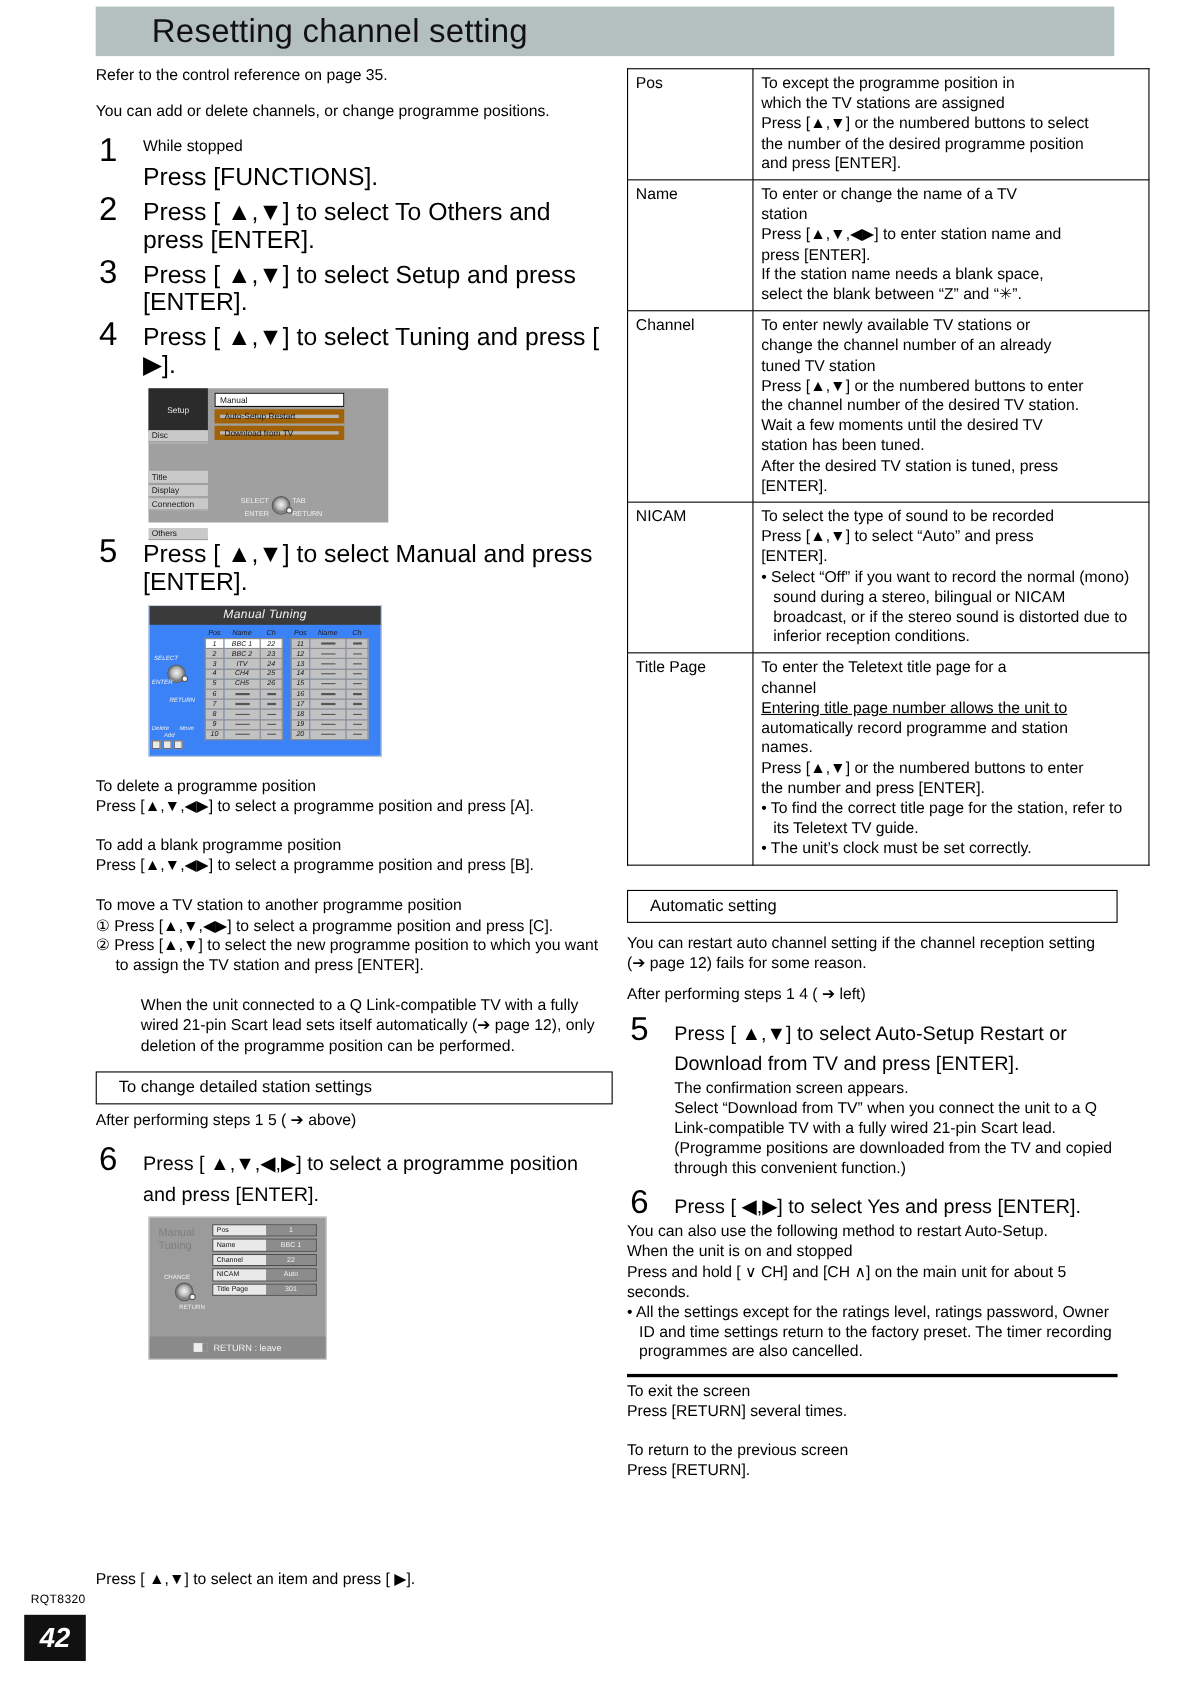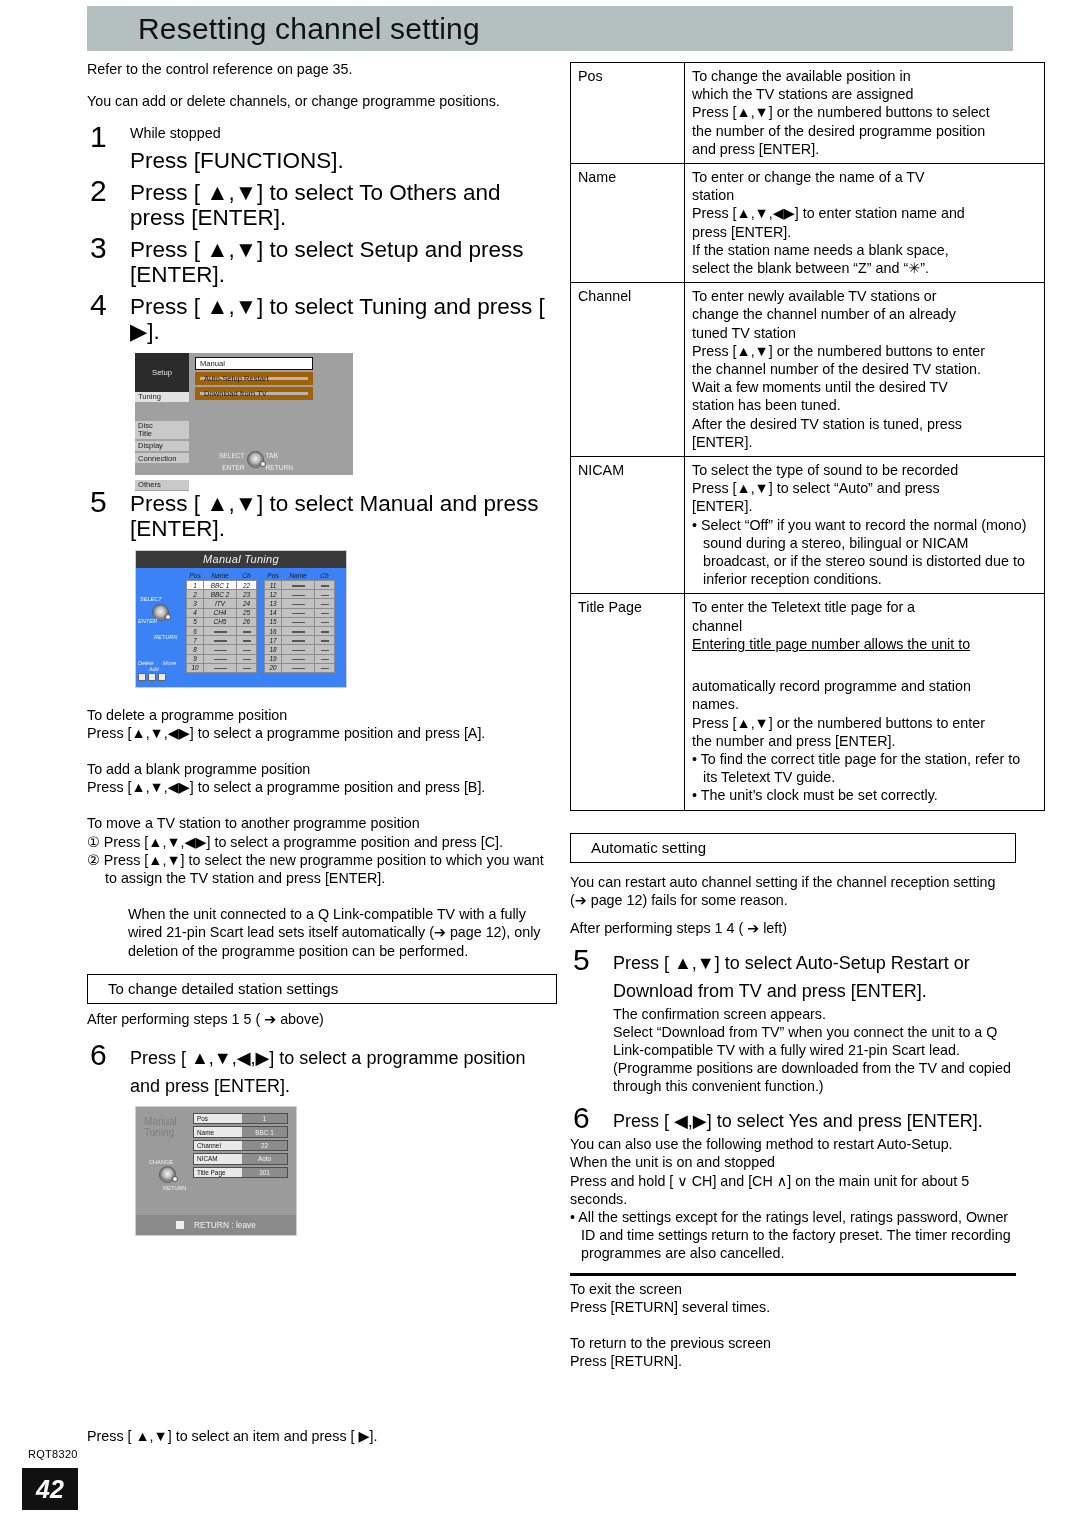--- a/index.html
+++ b/index.html
@@ -173,21 +173,21 @@
 
     <div class="step">
       <div class="num">4</div>
       <div class="txt">Press [ ▲,▼] to select  Tuning  and press [ ▶].</div>
     </div>
 
     <div class="shot shot1">
       <div class="s1-left">
         <div class="s1-setup">Setup</div>
         <div class="s1-item sel" style="top:39px;">Tuning</div>
-        <div class="s1-item" style="top:68px;">Disc</div>
+        <div class="s1-item" style="top:38px;">Disc</div>
         <div class="s1-item" style="top:63.6px;margin-top:12px;">Picture</div>
         <div class="s1-item" style="top:75.9px;">Title</div>
         <div class="s1-item" style="top:88.2px;">Display</div>
         <div class="s1-item" style="top:100.5px;">Connection</div>
         <div class="s1-item" style="top:127px;">Others</div>
       </div>
       <div class="s1-right">
         <div class="s1-opt white">Manual</div>
         <div class="s1-opt">Auto-Setup Restart</div>
         <div class="s1-opt">Download from TV</div>
@@ -426,21 +426,21 @@
 
   </div>
 
   <div class="col-right">
 
     <table class="spec">
       <tbody id="spec-body">
           <tr>
             <td class="k">Pos</td>
             <td class="v">
-              <span style="display: block;">To change the available position in</span>
+              <span style="display: block;">To except the programme position in</span>
               <span style="display: block;">which the TV stations are assigned</span>
               <span style="display: block;">Press [▲,▼] or the numbered buttons to select</span>
               <span style="display: block;">the number of the desired programme position</span>
               <span style="display: block;">and press [ENTER].</span>
             </td>
           </tr>
           <tr>
             <td class="k">Name</td>
             <td class="v">
               <span style="display: block;">To enter or change the name of a TV</span>
@@ -473,21 +473,21 @@
               <span style="display: block;">[ENTER].</span>
               <span class="bul2">• Select “Off” if you want to record the normal (mono) sound during a stereo, bilingual or NICAM broadcast, or if the stereo sound is distorted due to inferior reception conditions.</span>
             </td>
           </tr>
           <tr>
             <td class="k">Title Page</td>
             <td class="v">
               <span style="display: block;">To enter the Teletext title page for a</span>
               <span style="display: block;">channel</span>
               <span style="display: block; text-decoration: underline;">Entering title page number allows the unit to</span>
-              <span style="display: block; margin-top: 24px;">automatically record programme and station</span>
+              <span style="display: block;">automatically record programme and station</span>
               <span style="display: block;">names.</span>
               <span style="display: block;">Press [▲,▼] or the numbered buttons to enter</span>
               <span style="display: block;">the number and press [ENTER].</span>
               <span class="bul2">• To find the correct title page for the station, refer to its Teletext TV guide.</span>
               <span class="bul2">• The unit’s clock must be set correctly.</span>
             </td>
           </tr>
         </tbody>
     </table>
 

